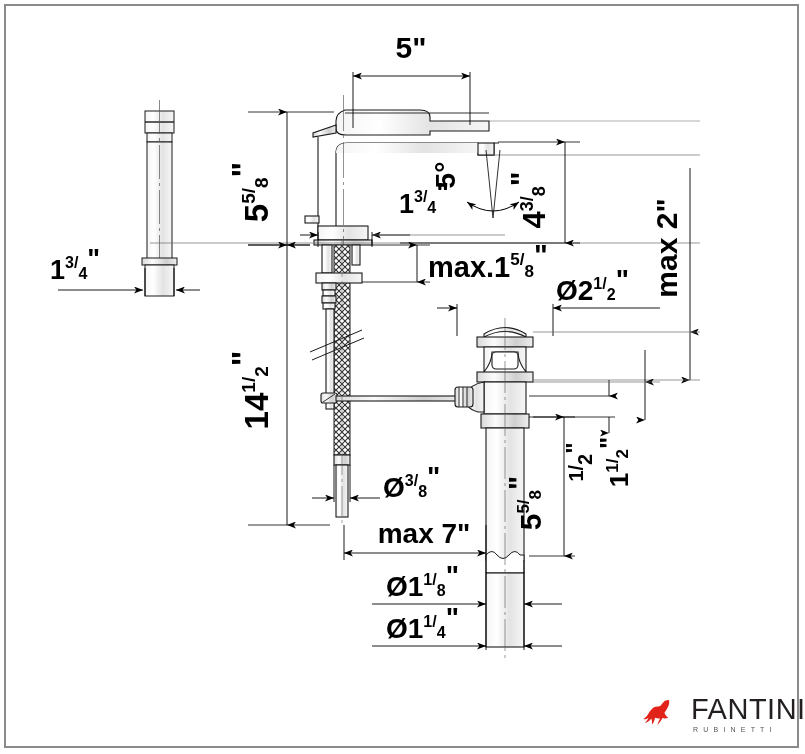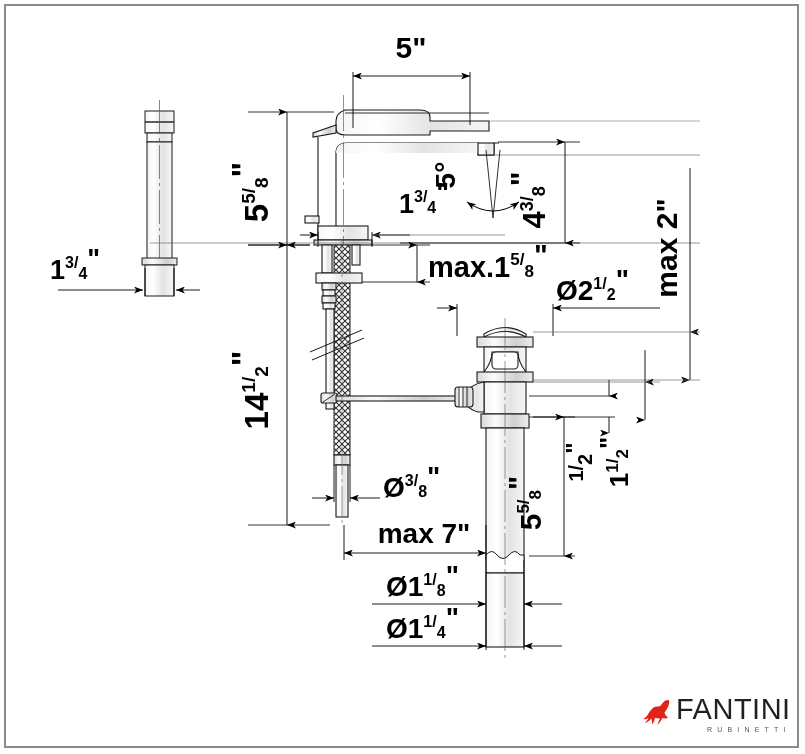--- a/index.html
+++ b/index.html
@@ -23,21 +23,21 @@
     font-weight:bold;
     fill:#000;
   }
   .logo-wrap{
     position:absolute;
     left:640px;top:692px;
     width:148px;height:44px;
     display:flex;align-items:center;
   }
   .logo-horse{width:34px;height:34px;flex:0 0 34px;}
-  .logo-txt{margin-left:2px;line-height:1;text-align:right;}
+  .logo-txt{margin-left:17px;line-height:1;}
   .logo-name{
     font-family:"Liberation Sans",sans-serif;
     font-size:29px;letter-spacing:0.5px;color:#231f20;font-weight:400;
   }
   .logo-sub{
     font-family:"Liberation Sans",sans-serif;
     font-size:7px;letter-spacing:5.2px;color:#555;margin-top:2px;margin-left:2px;
   }
 </style>
 </head>

